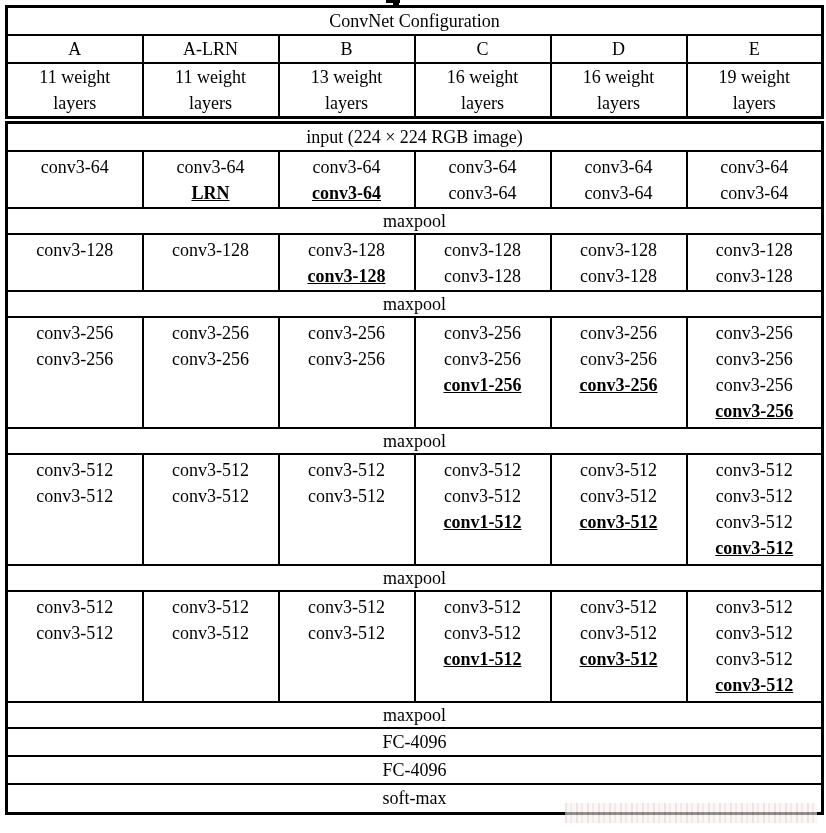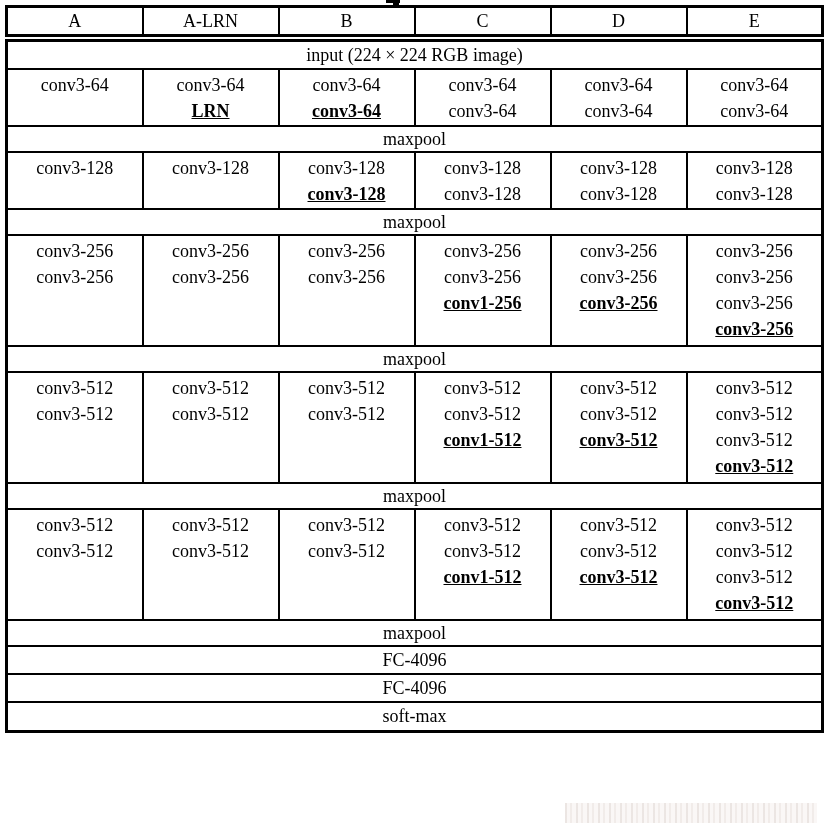--- a/index.html
+++ b/index.html
@@ -58,28 +58,53 @@
   <table class="tbl head">
     <colgroup>
         <col style="width:136px">
         <col style="width:136px">
         <col style="width:136px">
         <col style="width:136px">
         <col style="width:136px">
         <col style="width:136px">
       </colgroup>
     <tbody>
+        <tr>
+      <td colspan="6" class="title-cell">
+        <span>ConvNet Configuration</span>
+      </td>
+    </tr>
     <tr>
       <td class="cfg"><span>A</span></td>
       <td class="cfg"><span>A-LRN</span></td>
       <td class="cfg"><span>B</span></td>
       <td class="cfg"><span>C</span></td>
       <td class="cfg"><span>D</span></td>
       <td class="cfg"><span>E</span></td>
     </tr>
+    <tr>
+      <td class="depth">
+            <div class="ln">11 weight layers</div>
+          </td>
+      <td class="depth">
+            <div class="ln">11 weight layers</div>
+          </td>
+      <td class="depth">
+            <div class="ln">13 weight layers</div>
+          </td>
+      <td class="depth">
+            <div class="ln">16 weight layers</div>
+          </td>
+      <td class="depth">
+            <div class="ln">16 weight layers</div>
+          </td>
+      <td class="depth">
+            <div class="ln">19 weight layers</div>
+          </td>
+    </tr>
   </tbody>
     </table>
 
   <table class="tbl bodytbl">
     <colgroup>
         <col style="width:136px">
         <col style="width:136px">
         <col style="width:136px">
         <col style="width:136px">
         <col style="width:136px">

